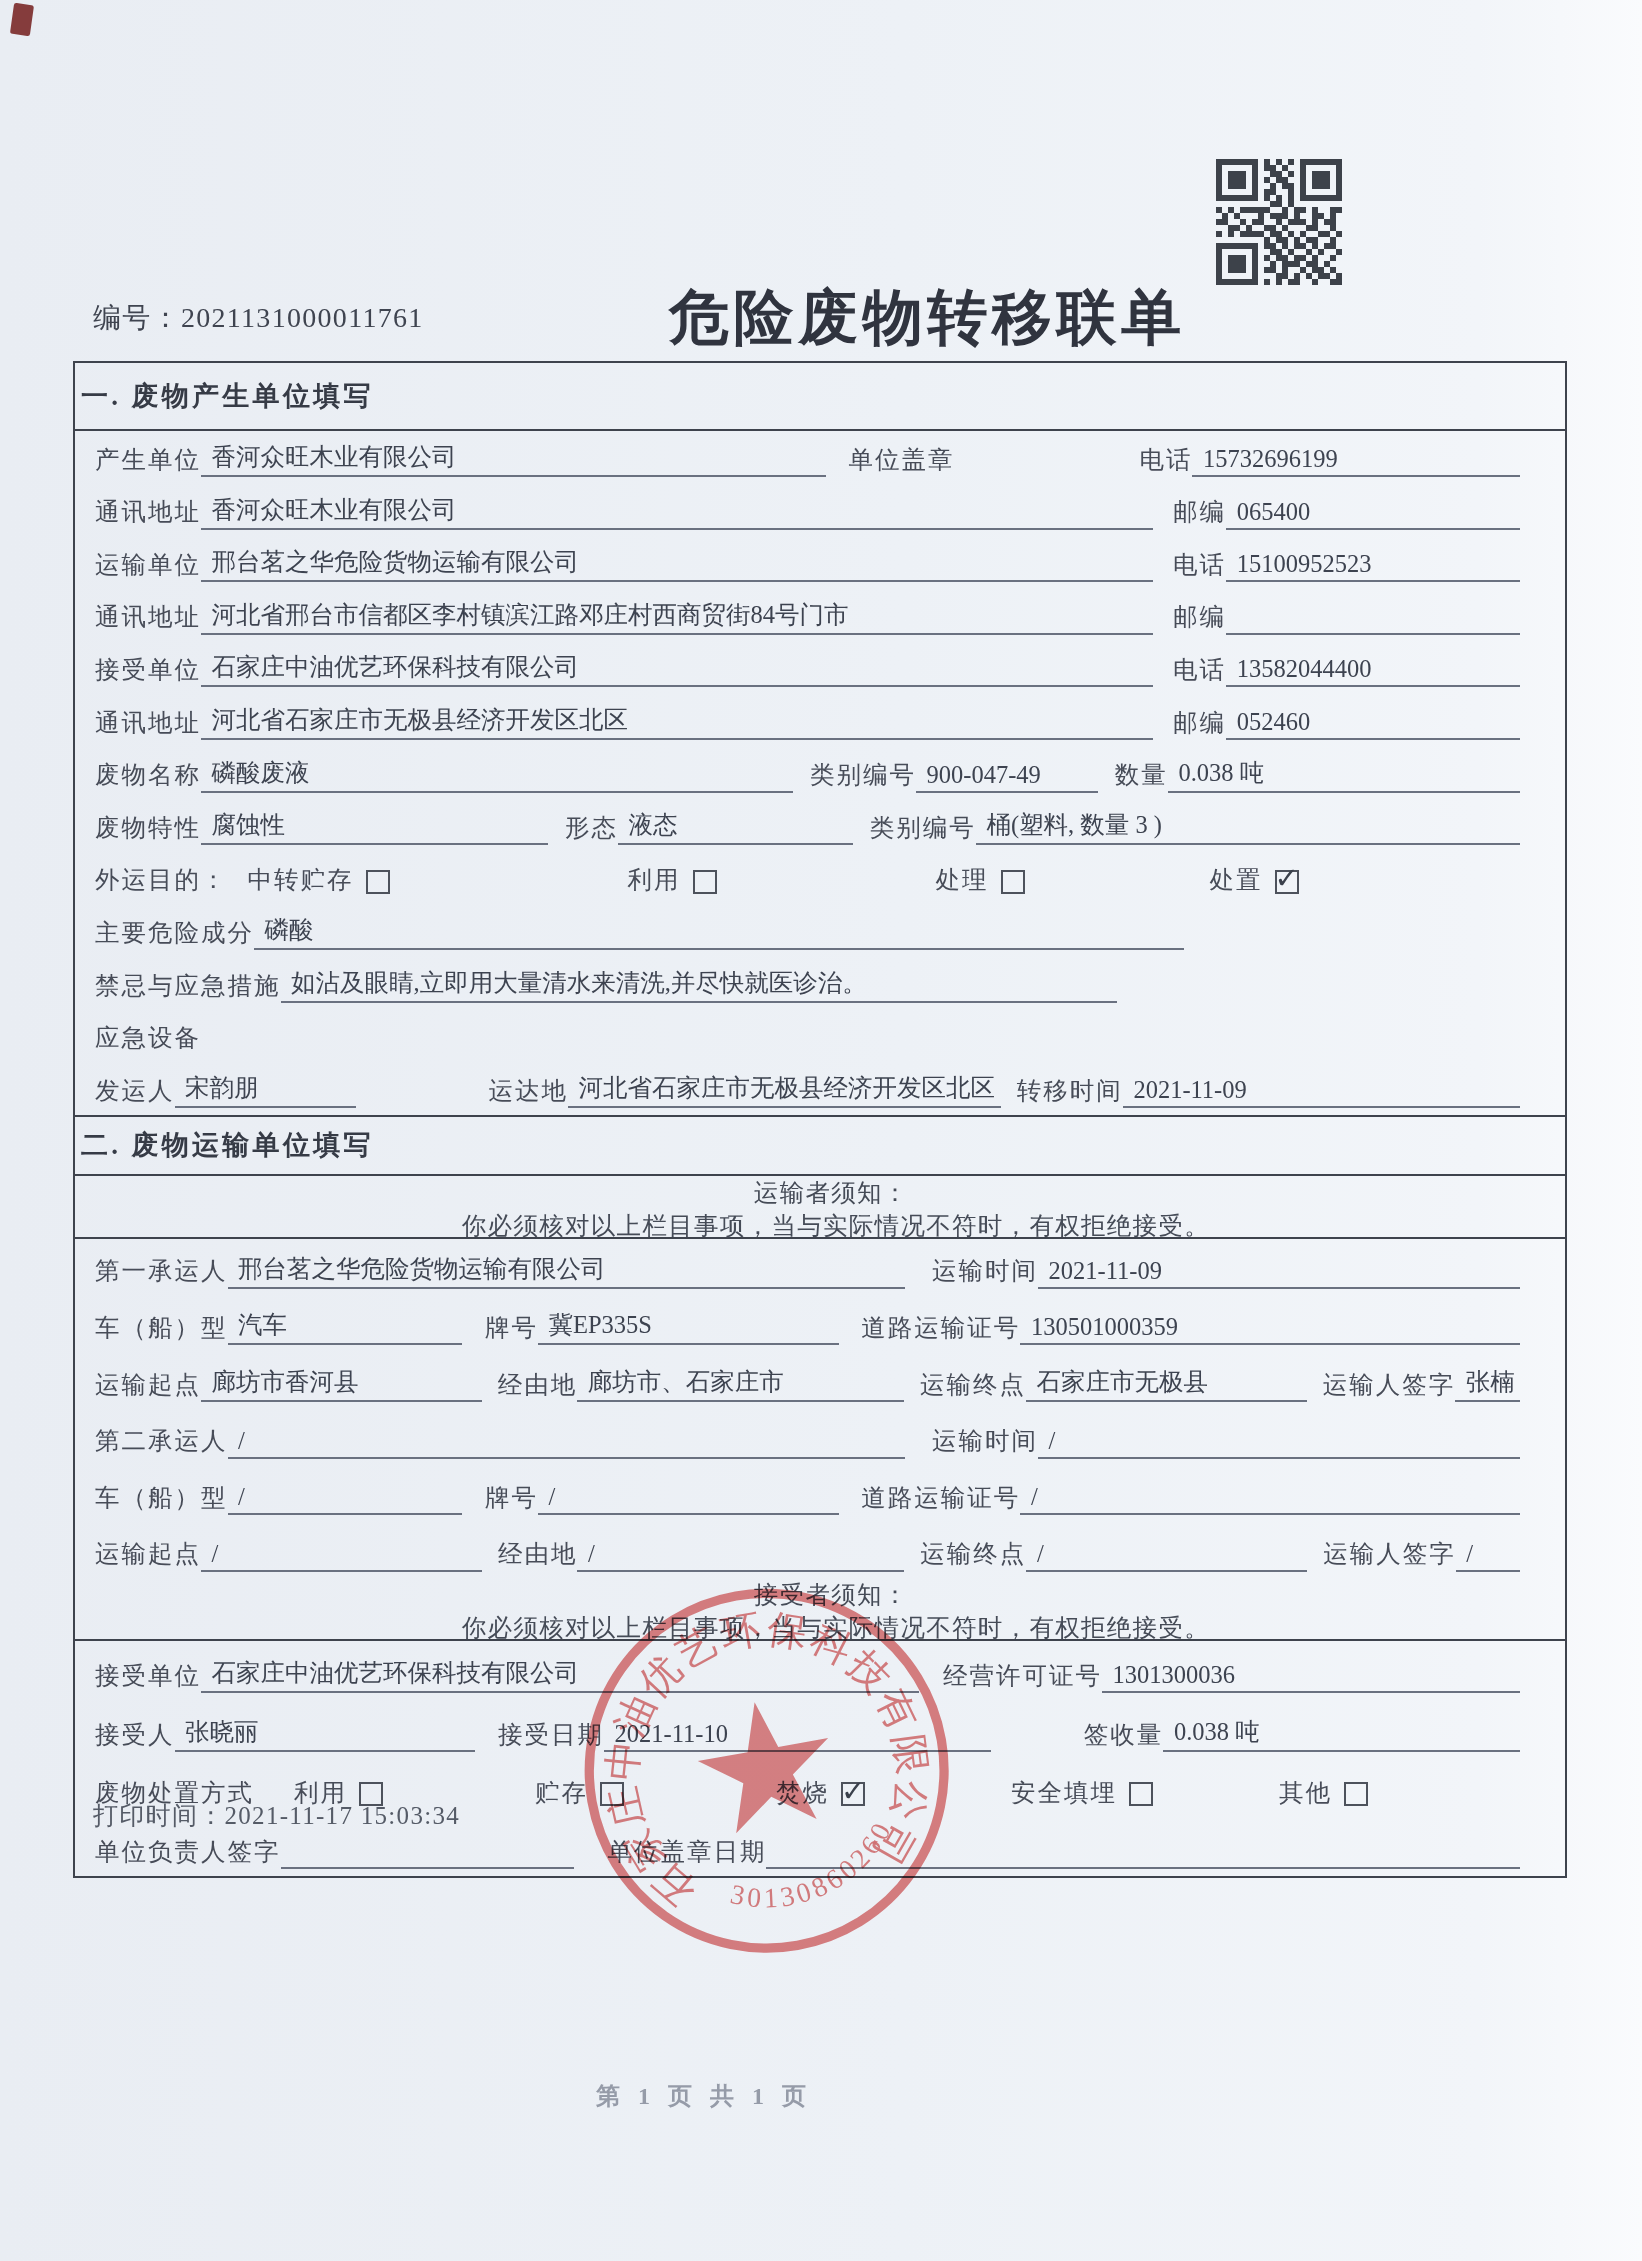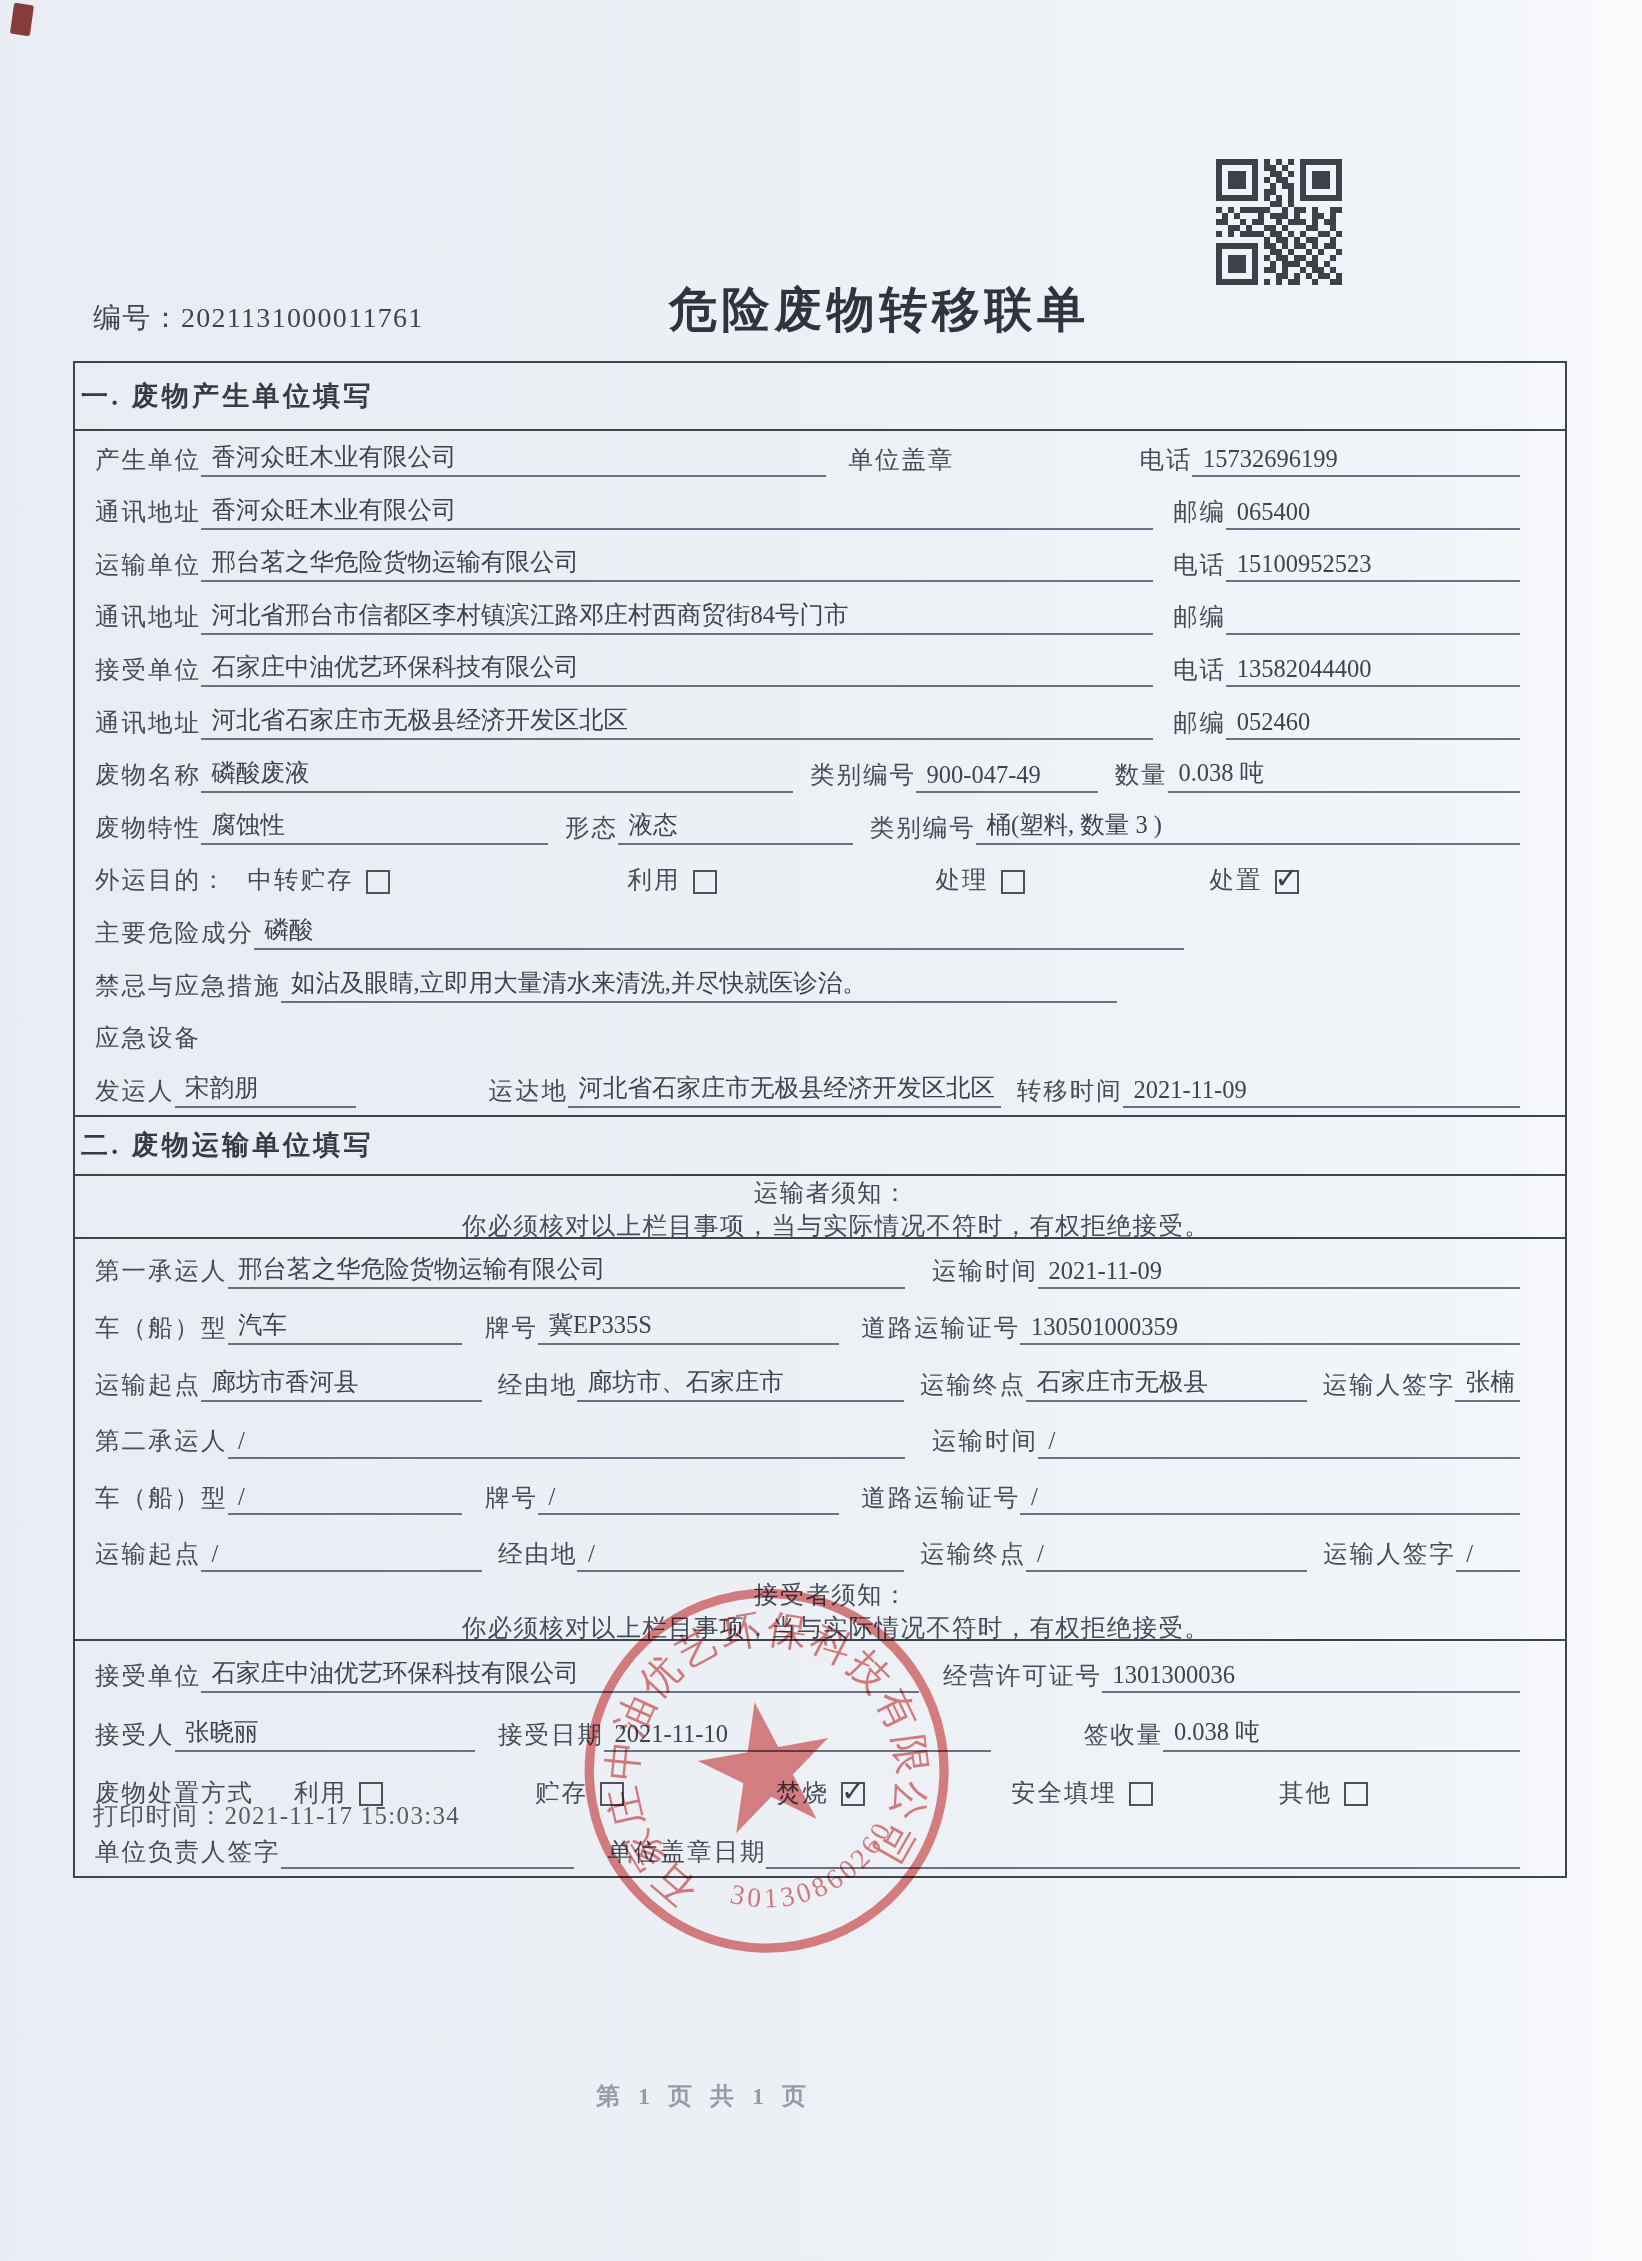--- a/index.html
+++ b/index.html
@@ -2,21 +2,21 @@
 <html style="font-size:10.6px"><head>
 <meta charset="utf-8">
 <style>
   html,body{margin:0;padding:0;background:#d8dce2;}
   .page{position:relative;width:1643px;height:2261px;overflow:hidden;
     background:linear-gradient(90deg,#e9edf3 0%,#edf1f6 55%,#f2f5f9 90%,#fafbfd 100%);
     font-family:"Liberation Serif","DejaVu Serif",serif;color:#3c414d;}
   .corner-mark{position:absolute;left:12px;top:4px;width:20px;height:30.5px;background:#7c2d2d;
     transform:rotate(8deg);border-radius:2.6px;opacity:.92;}
   .serial{position:absolute;left:93px;top:299px;font-size:28px;letter-spacing:1.3px;color:#3f4450;}
-  .doc-title{position:absolute;left:669px;top:278px;font-size:48px;font-weight:bold;
+  .doc-title{position:absolute;left:669px;top:278px;font-size:60px;font-weight:bold;
     letter-spacing:4.6px;color:#30343f;}
   .qr{position:absolute;left:1216px;top:159px;display:grid;
     grid-template-columns:repeat(21,6px);grid-auto-rows:6px;}
   .qm{width:6px;height:6px;}
   .qm.on{background:#3d424a;}
   .table{position:absolute;left:73px;top:361px;width:1490px;border:2px solid #3e434d;}
   .sec-h{height:66px;line-height:66px;font-size:27px;font-weight:bold;letter-spacing:3.3px;
     padding-left:6px;border-bottom:2px solid #3e434d;color:#363b46;}
   .sec-h.mid{height:57px;line-height:57px;border-top:2px solid #3e434d;}
   .notice{height:61px;display:flex;align-items:center;padding-left:22.5px;

